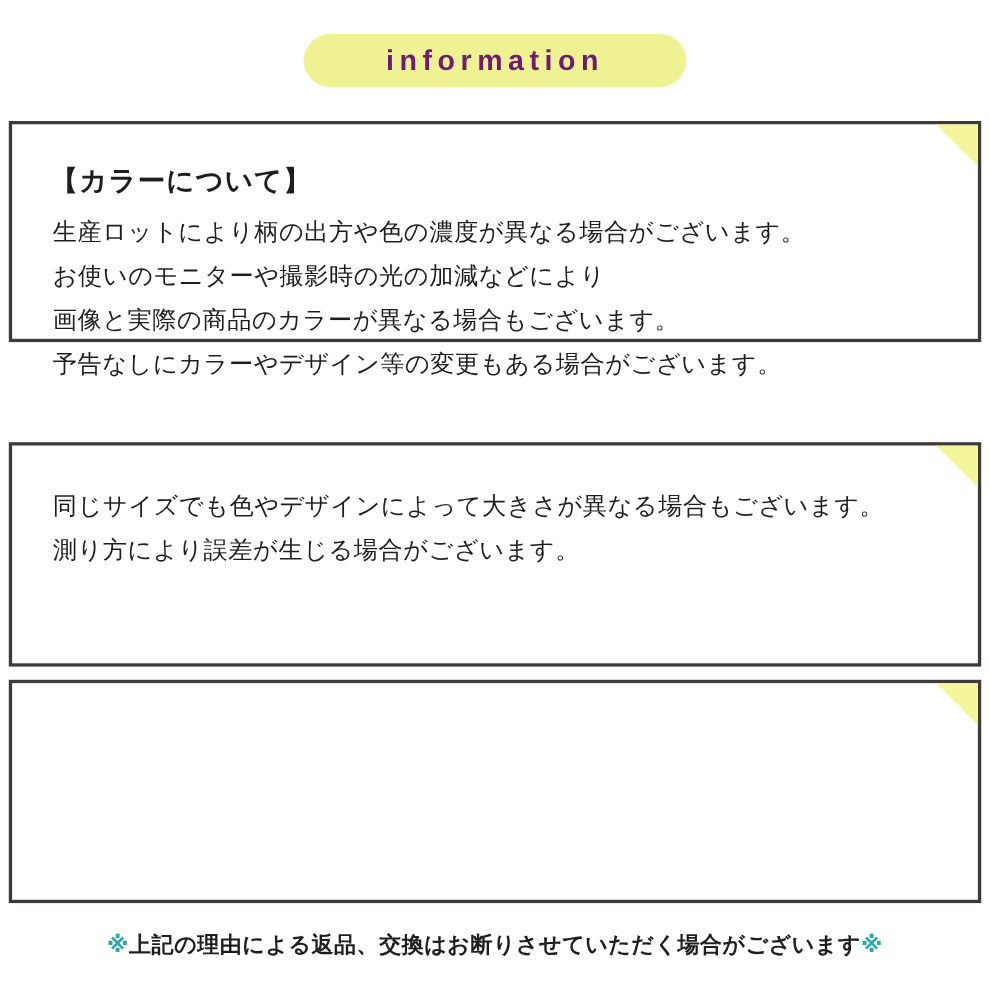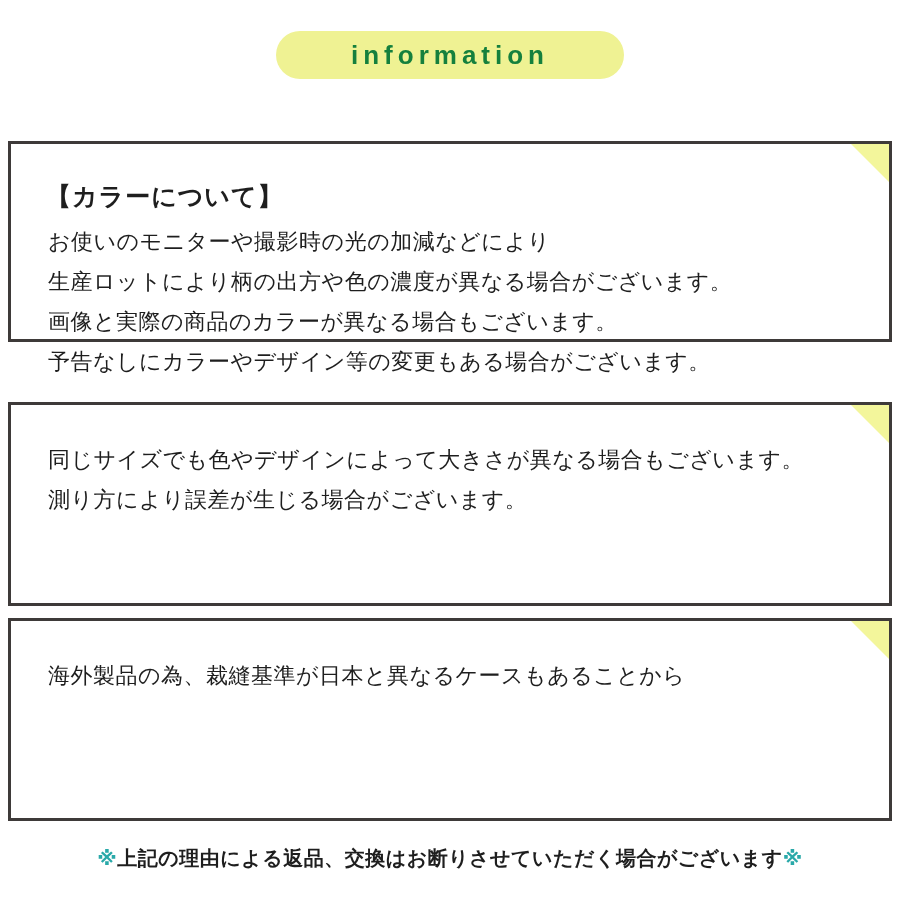--- a/index.html
+++ b/index.html
@@ -28,34 +28,34 @@
     background: #eff293;
     border-radius: 24px;
     display: flex;
     align-items: center;
     justify-content: center;
   }
   .info-pill span {
     font-size: 26px;
     font-weight: 600;
     letter-spacing: 5px;
-    color: #15803d;
+    color: #701a75;
   }
 
   
   .notice-box {
     position: absolute;
     left: 8px;
     width: 884px;
     box-sizing: border-box;
     background: #ffffff;
     border: 3px solid #3e3a39;
     padding: 35px 30px 0 35px;
   }
-  .box-1 { top: 110px; height: 201px; margin-top: 31px; }
+  .box-1 { top: 110px; height: 201px; }
   .box-2 { top: 402px; height: 204px; }
   .box-3 { top: 618px; height: 203px; }
 
   .corner-triangle {
     position: absolute;
     top: 0;
     right: 0;
     width: 38px;
     height: 38px;
     display: block;
@@ -105,38 +105,37 @@
 
   <div class="info-pill">
     <span>information</span>
   </div>
 
   <div class="notice-box box-1">
     <svg class="corner-triangle" viewBox="0 0 38 38">
       <polygon points="0,0 38,0 38,38"></polygon>
     </svg>
     <h2 class="notice-heading">【カラーについて】</h2>
+    <div class="notice-line">生産ロットにより柄の出方や色の濃度が異なる場合がございます。</div>
     <div class="notice-line">お使いのモニターや撮影時の光の加減などにより</div>
-    <div class="notice-line">生産ロットにより柄の出方や色の濃度が異なる場合がございます。</div>
     <div class="notice-line">画像と実際の商品のカラーが異なる場合もございます。</div>
     <div class="notice-line">予告なしにカラーやデザイン等の変更もある場合がございます。</div>
   </div>
 
   <div class="notice-box box-2">
     <svg class="corner-triangle" viewBox="0 0 38 38">
       <polygon points="0,0 38,0 38,38"></polygon>
     </svg>
     <div class="notice-line">同じサイズでも色やデザインによって大きさが異なる場合もございます。</div>
     <div class="notice-line">測り方により誤差が生じる場合がございます。</div>
   </div>
 
   <div class="notice-box box-3">
     <svg class="corner-triangle" viewBox="0 0 38 38">
       <polygon points="0,0 38,0 38,38"></polygon>
     </svg>
-    <div class="notice-line">海外製品の為、裁縫基準が日本と異なるケースもあることから</div>
   </div>
 
   <div class="footer-note">
     <span class="mark">※</span><span>上記の理由による返品、交換はお断りさせていただく場合がございます</span><span class="mark">※</span>
   </div>
 
 </div>
 
 </body></html>

